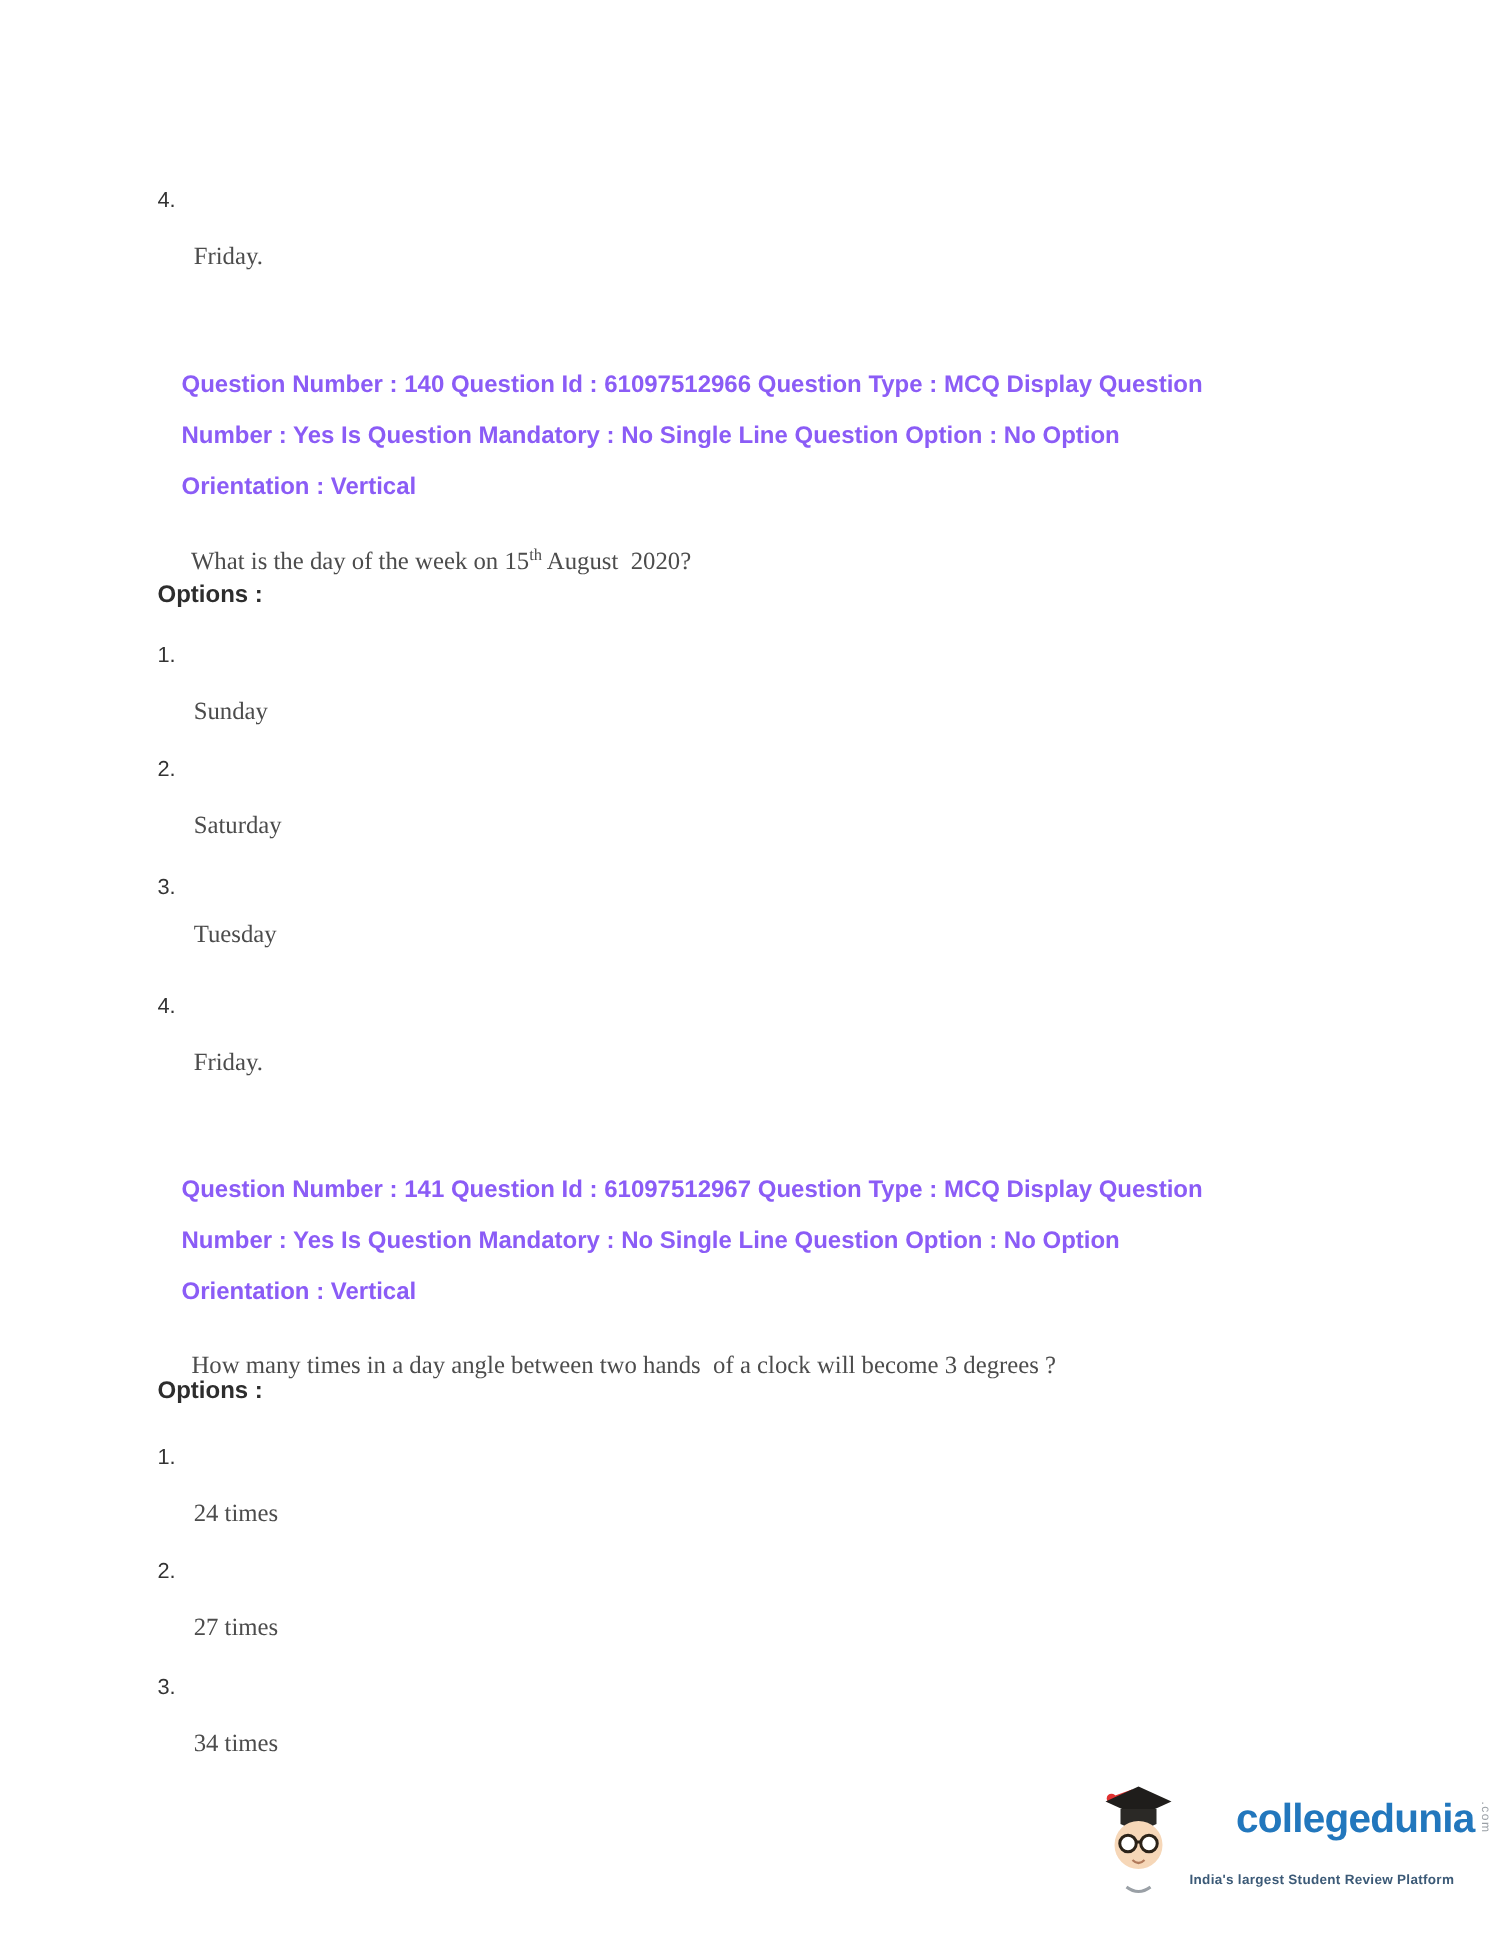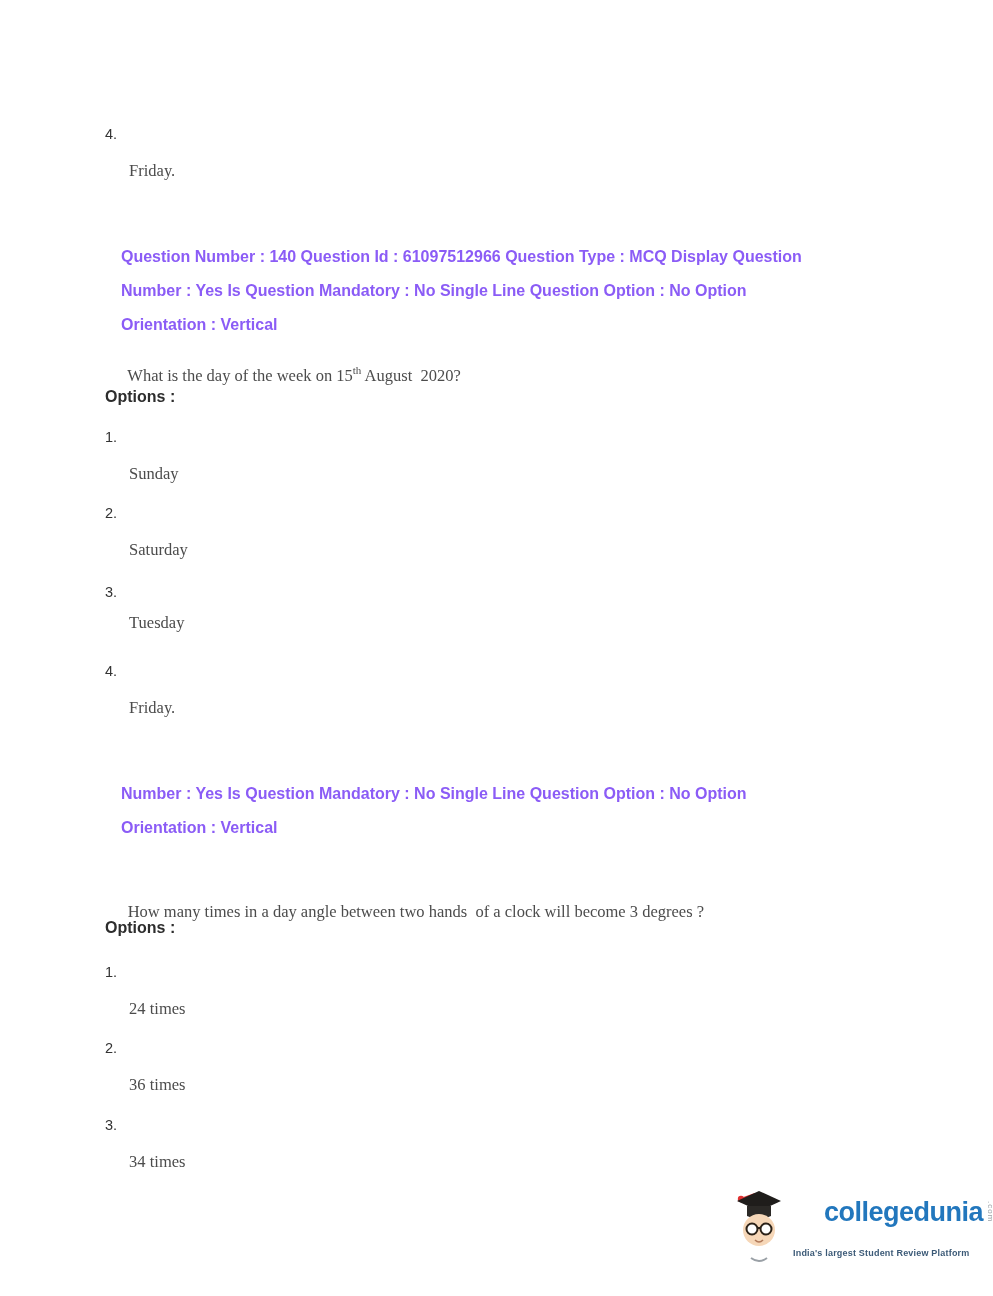--- a/index.html
+++ b/index.html
@@ -75,37 +75,38 @@
   <div class="option abs" style="left:105px; top:569px;">
     <span class="opt-num" style="margin-top:15px;">3.</span>
     <span class="opt-text">Tuesday</span>
   </div>
   <div class="option abs" style="left:105px; top:654px;">
     <span class="opt-num">4.</span>
     <span class="opt-text">Friday.</span>
   </div>
 
   <div class="q-header abs" style="left:105px; top:777px;">
+    <div>Question Number : 141 Question Id : 61097512967 Question Type : MCQ Display Question</div>
     <div>Number : Yes Is Question Mandatory : No Single Line Question Option : No Option</div>
     <div>Orientation : Vertical</div>
   </div>
 
   <div class="q-text abs" style="left:107px; top:880px;">
     <span> How many times in a day angle between two hands  of a clock will become 3 degrees ?</span><sup></sup><span></span>
   </div>
 
   <div class="options-label abs" style="left:105px; top:919px;">Options :</div>
 
   <div class="option abs" style="left:105px; top:955px;">
     <span class="opt-num">1.</span>
     <span class="opt-text">24 times</span>
   </div>
   <div class="option abs" style="left:105px; top:1031px;">
     <span class="opt-num">2.</span>
-    <span class="opt-text">36 times</span>
+    <span class="opt-text">27 times</span>
   </div>
   <div class="option abs" style="left:105px; top:1108px;">
     <span class="opt-num">3.</span>
     <span class="opt-text">34 times</span>
   </div>
 
   <div class="logo abs" style="left:733px; top:1185px;">
     <span>
       <svg width="52" height="80" viewBox="0 0 52 80" aria-hidden="true">
         <circle cx="8" cy="14" r="3.2" fill="#e03131"></circle>

